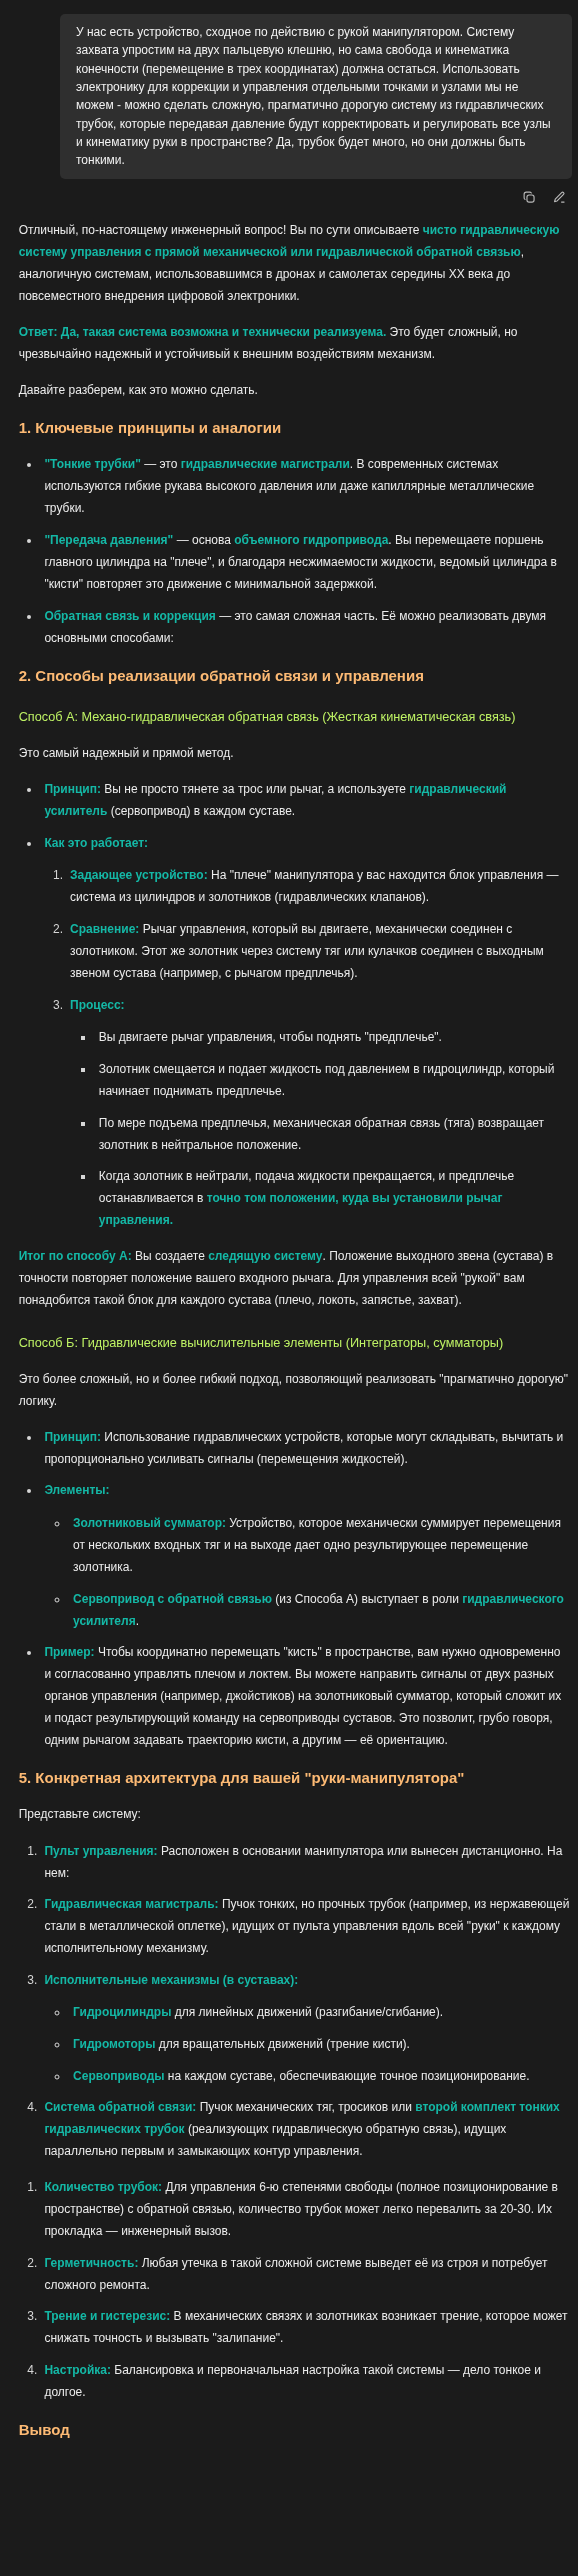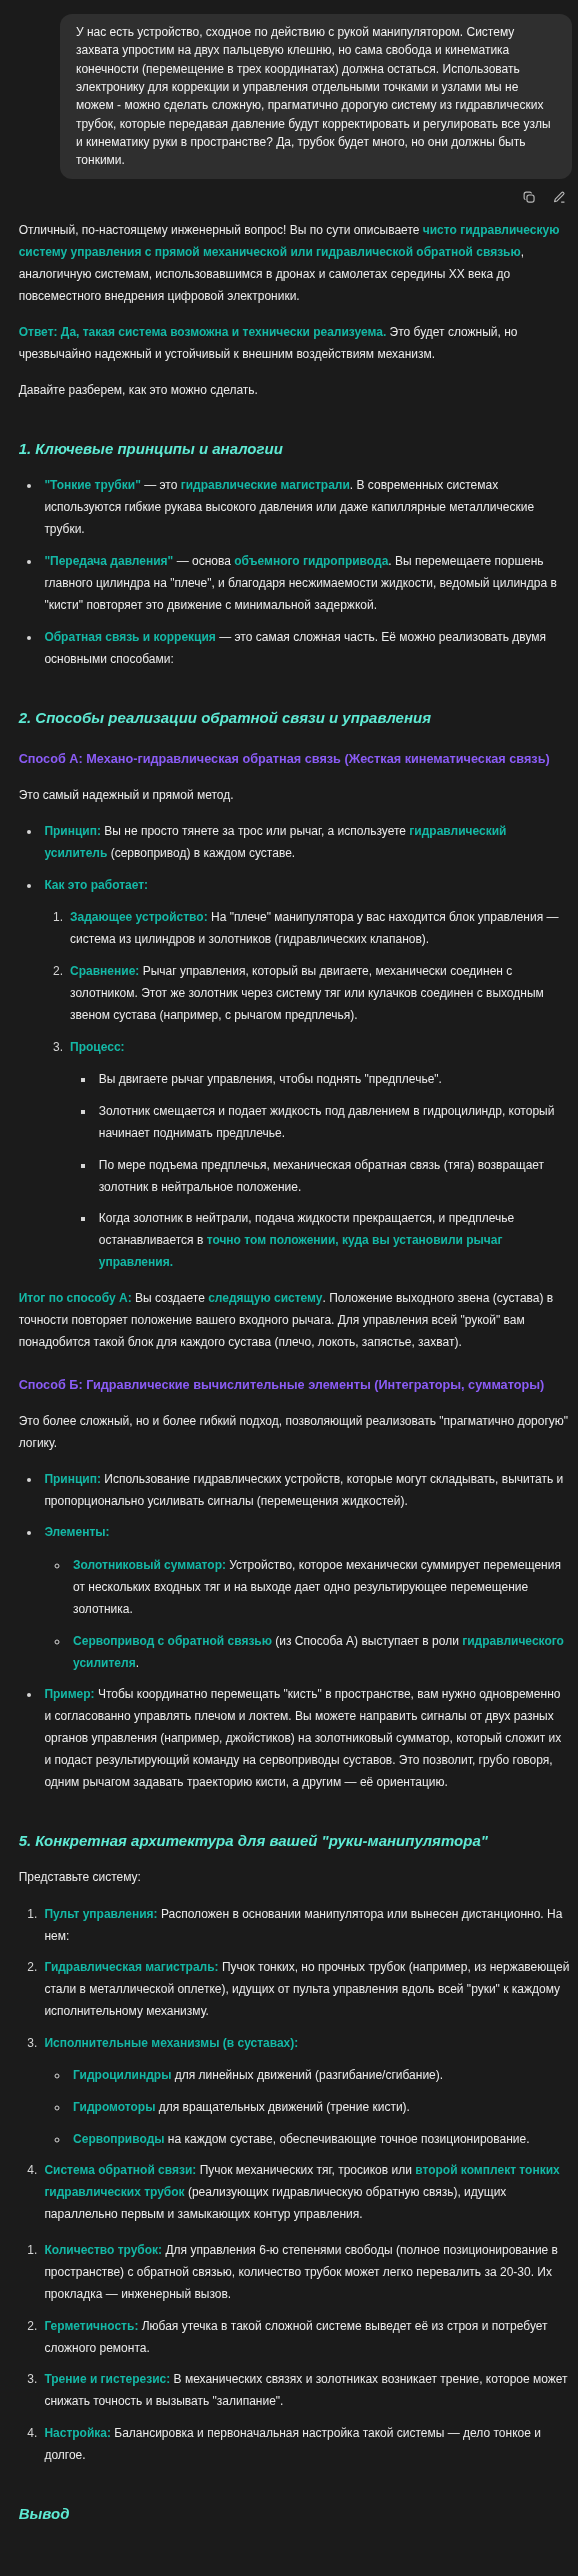--- a/index.html
+++ b/index.html
@@ -5,31 +5,31 @@
   html,body{margin:0;padding:0;background:#1b1b1b;}
   .page{
     width:579px;min-height:2576px;box-sizing:border-box;
     padding:13.5px 7.5px 22.5px 18.7px;background:#1b1b1b;color:#ececec;
     font-family:"Liberation Sans",sans-serif;font-size:12px;line-height:22px;
     overflow:hidden;
   }
   
   .user-row{display:flex;justify-content:flex-end;}
   .bubble{
-    max-width:479px;background:#2f2f2f;border-radius:12px;
+    max-width:479px;background:#2f2f2f;border-radius:5px;
     padding:9.7px 16.5px;line-height:18.3px;color:#f2f2f2;
   }
   .actions{display:flex;justify-content:flex-end;align-items:center;gap:15px;margin:10.5px 4.5px 3px 0;}
   .icon-btn{background:none;border:none;padding:0;cursor:pointer;width:15px;height:15px;display:flex;align-items:center;justify-content:center;}
   .icon-btn svg{stroke:#b9b9b9;fill:none;stroke-width:1.6;stroke-linecap:round;stroke-linejoin:round;}
   
   .assistant{margin-top:13.5px;padding-right:1.5px;}
   .assistant p{margin:14.2px 0;}
-  .assistant h2{font-size:15px;line-height:20px;margin:38px 0 15px;color:#5eead4;font-weight:700;font-style:italic;}
-  .assistant h3{font-size:12.7px;line-height:18.7px;margin:22.5px 0 15px;color:#8b5cf6;font-weight:700;}
+  .assistant h2{font-size:15px;line-height:20px;margin:17px 0 15px;color:#fdba74;font-weight:700;}
+  .assistant h3{font-size:12.7px;line-height:18.7px;margin:22.5px 0 15px;color:#bef264;font-weight:400;}
   .assistant ul,.assistant ol{margin:13.5px 0;padding-left:22px;}
   .assistant li{margin:9.7px 0;padding-left:3.7px;}
   .assistant li ul,.assistant li ol{margin:10.5px 0 6px;}
   .assistant ul.disc{list-style-type:disc;}
   .assistant ul.circle{list-style-type:circle;padding-left:25px;}
   .assistant ul.square{list-style-type:square;padding-left:25px;}
   .assistant ol{list-style-type:decimal;}
   .assistant strong{color:#14b8a6;font-weight:700;}
   .assistant ::marker{color:#d6d6d6;}
 </style>

